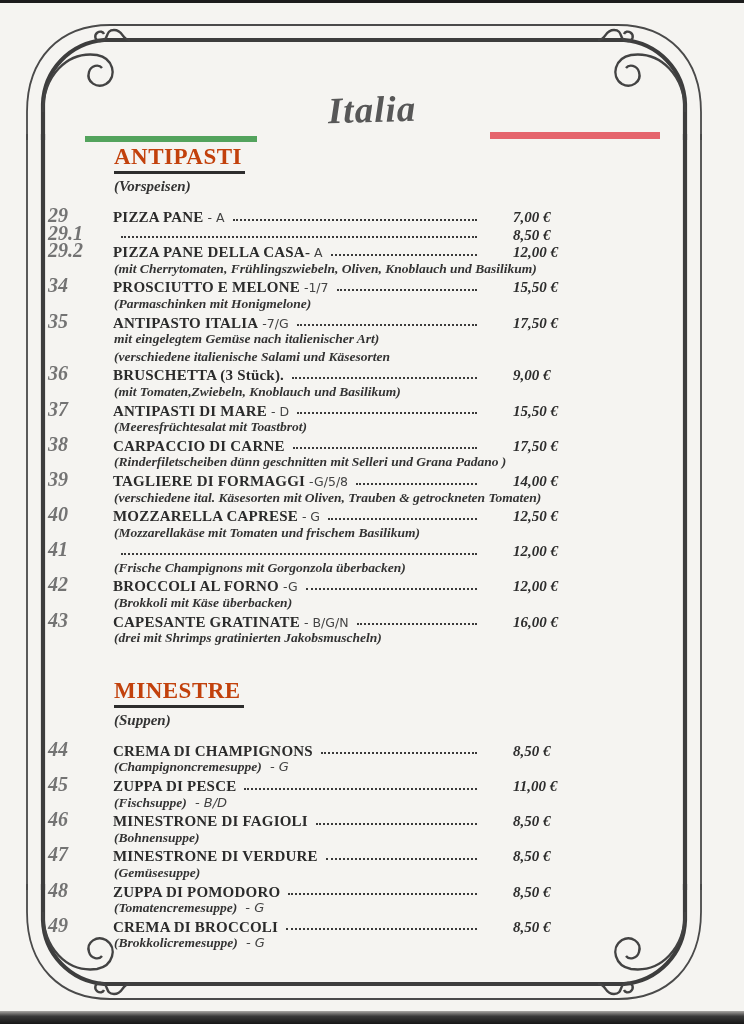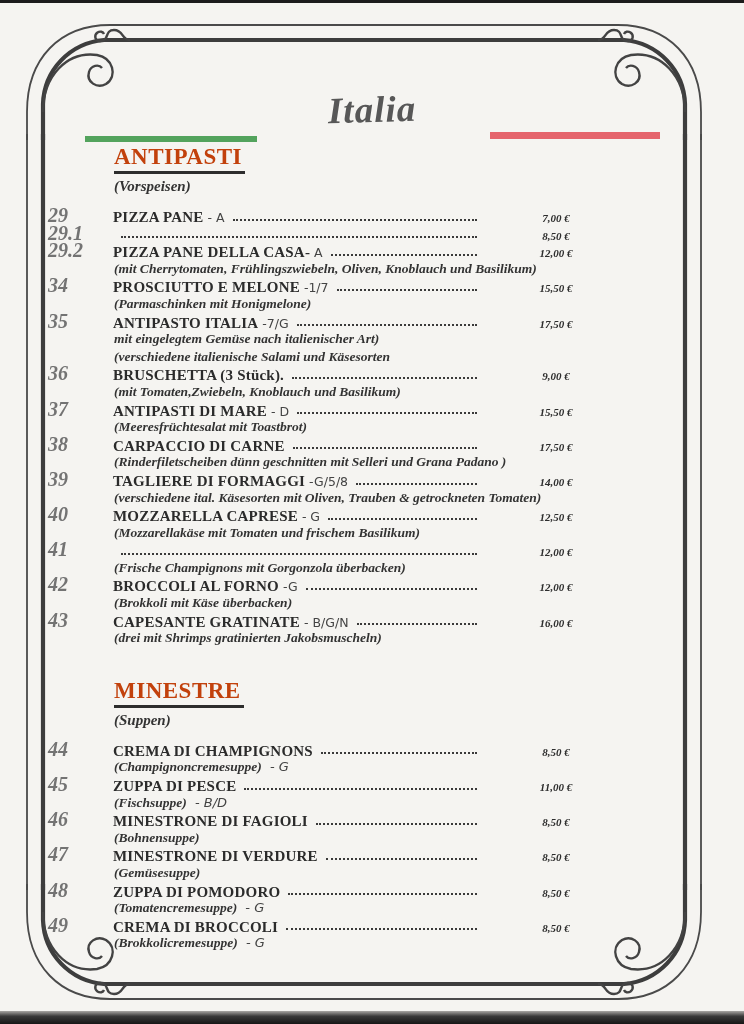--- a/index.html
+++ b/index.html
@@ -67,22 +67,22 @@
   }
   .leader{
     flex:1 1 auto;
     border-bottom:2px dotted #3a3a3a;
     align-self:flex-end;
     margin:0 36px 4px 8px;
     min-width:30px;
   }
   .price{
     flex:0 0 97px;
-    text-align:center;padding-right:11px;box-sizing:border-box;
-    font-style:italic;font-weight:700;font-size:11px;color:#2d2d2d;
+    text-align:left;padding-right:11px;box-sizing:border-box;
+    font-style:italic;font-weight:700;font-size:15px;color:#2d2d2d;
     white-space:nowrap;
   }
   .desc{
     padding-left:66px;
     font-style:italic;font-weight:700;font-size:13.5px;
     line-height:17.6px;height:17.6px;color:#333;
     white-space:nowrap;
   }
   .desc .code{font-size:13px;}
 </style>

